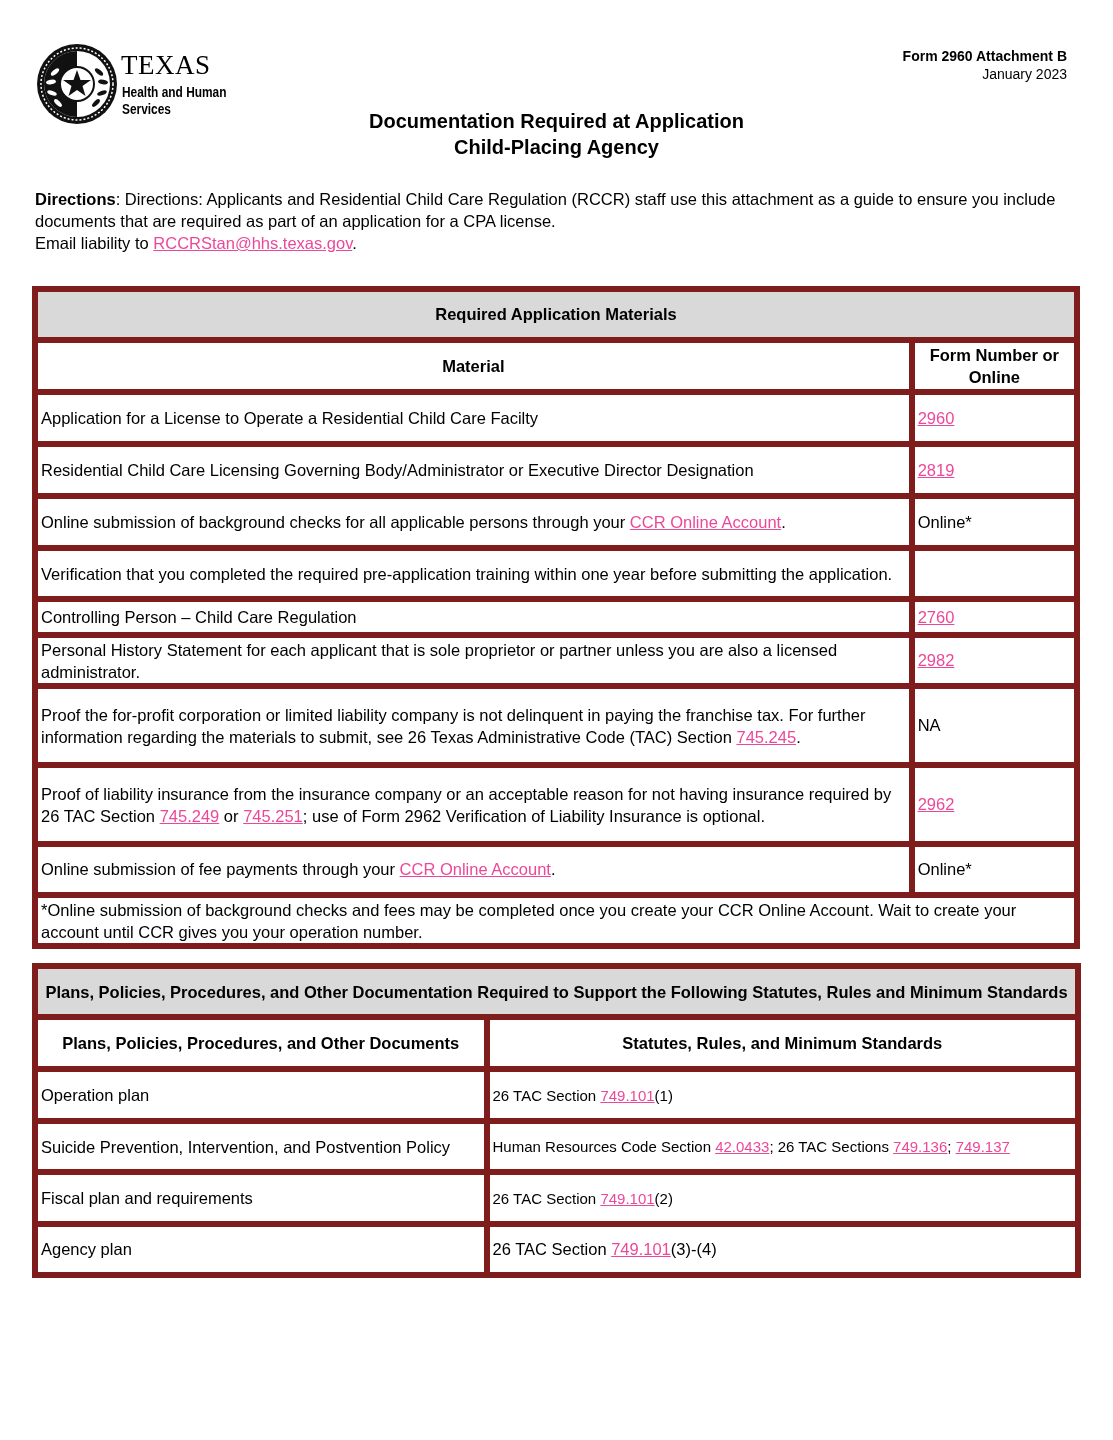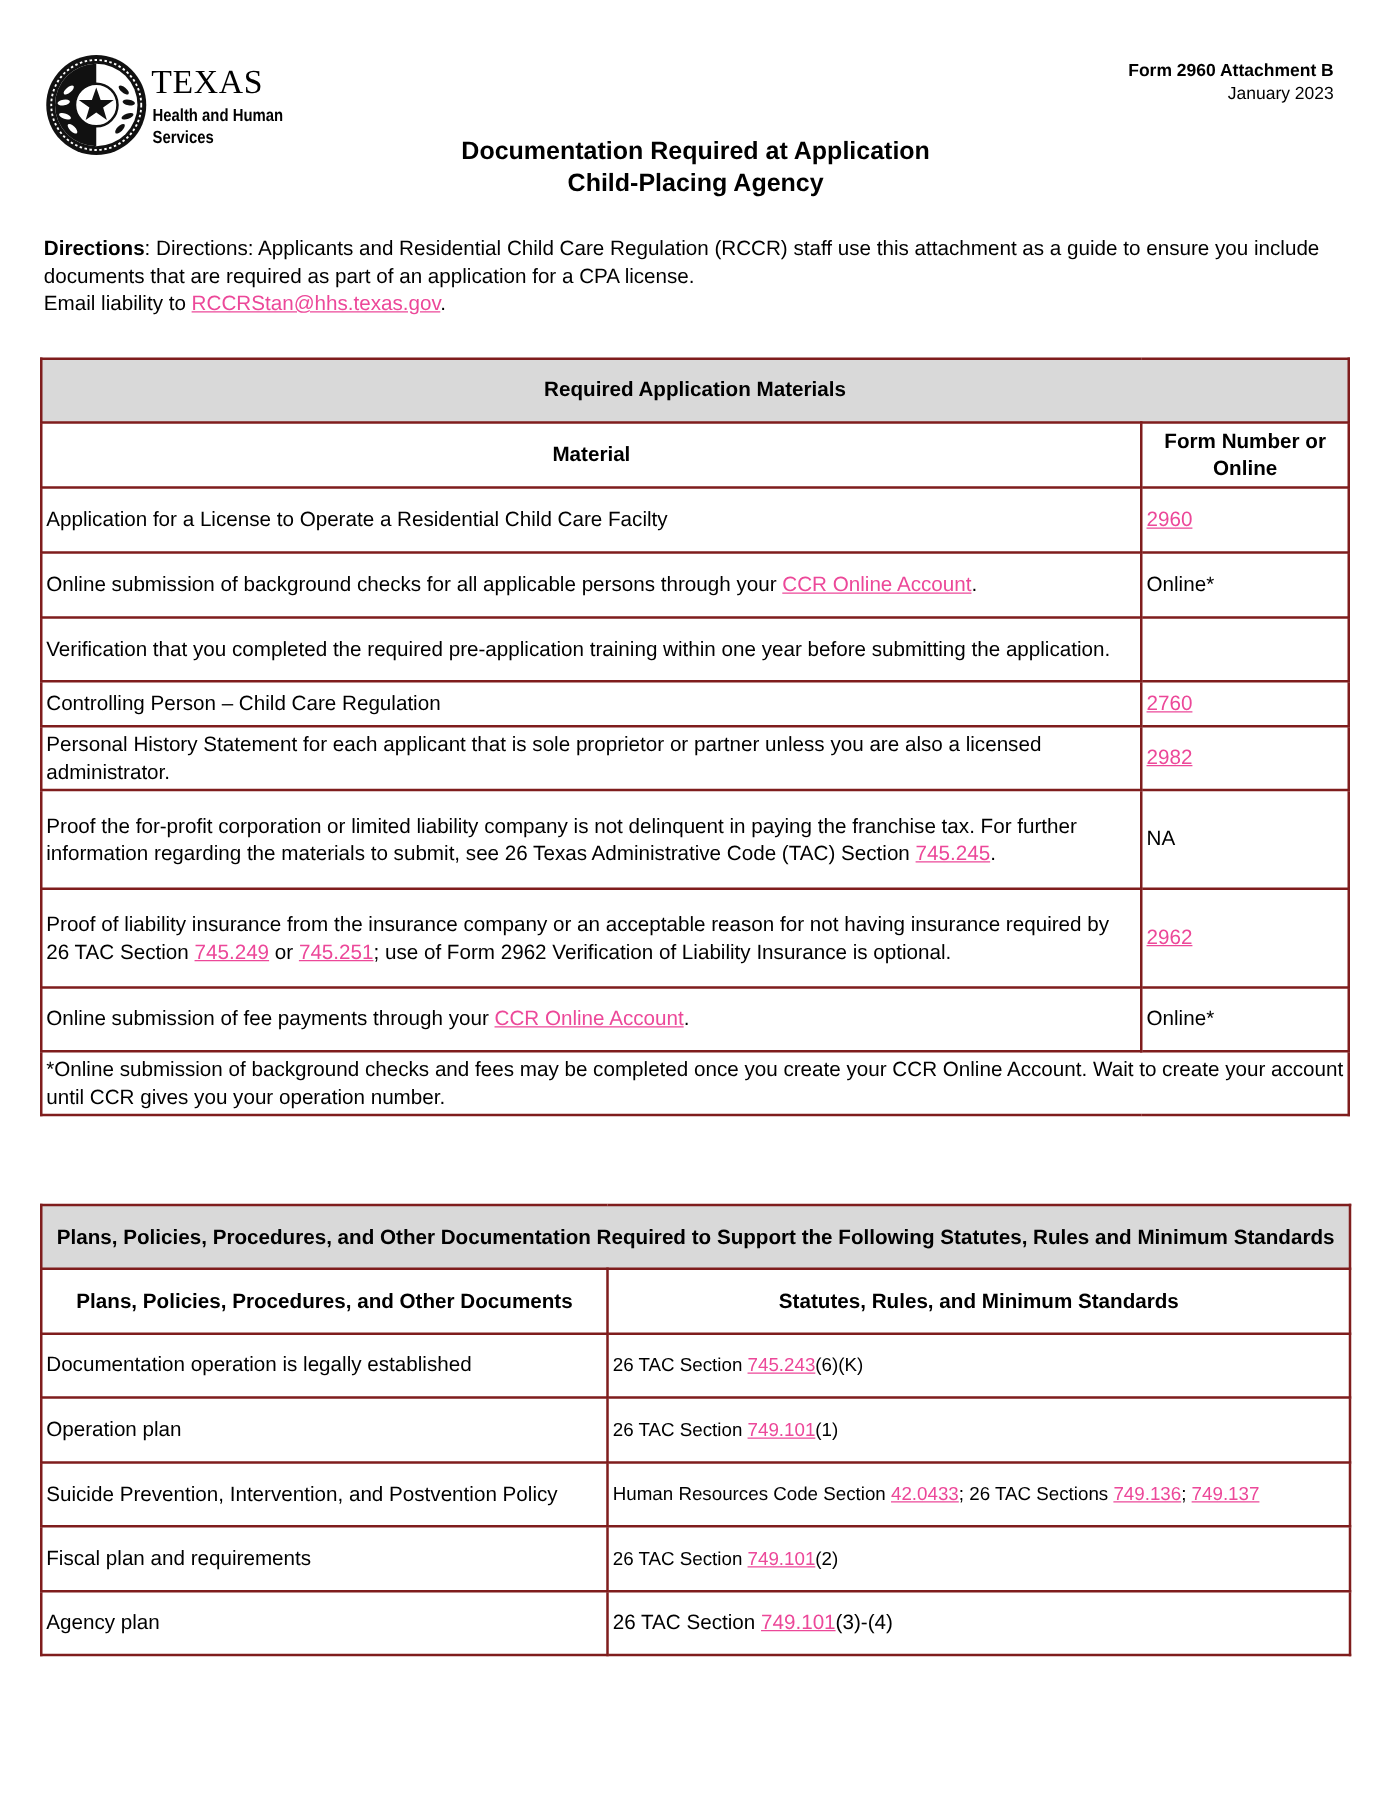--- a/index.html
+++ b/index.html
@@ -8,21 +8,21 @@
   .logo { position: absolute; left: 35px; top: 42px; width: 215px; height: 84px; }
   .logo svg { position: absolute; left: 0; top: 0; }
   .logo .texas { position: absolute; left: 86px; top: 10px; font-family: "Liberation Serif", serif; font-size: 27px; letter-spacing: 0.5px; line-height: 27px; }
   .logo .hhs { position: absolute; left: 87px; top: 42px; font-family: "Liberation Sans", sans-serif; font-weight: bold; font-size: 14px; line-height: 17px; transform: scaleX(0.85); transform-origin: left top; }
   .form-id { position: absolute; right: 46px; top: 47px; text-align: right; font-size: 14px; line-height: 18px; }
   .form-id .num { font-weight: bold; }
   .title { position: absolute; left: 0; width: 1113px; top: 108px; text-align: center; font-weight: bold; font-size: 20px; line-height: 26px; }
   .directions { position: absolute; left: 35px; top: 188px; width: 1045px; font-size: 16.5px; line-height: 22px; }
   .directions b { font-weight: bold; margin-top: 40px; }
   table { border-collapse: collapse; position: absolute; left: 32px; font-size: 16.5px; }
-  td, th { border: 2px solid #7f1d1d; padding: 0 3px; vertical-align: middle; }
+  td, th { border: 6px solid #7f1d1d; padding: 0 3px; vertical-align: middle; }
   .t1 { top: 286px; width: 1048px; }
   .t2 { top: 963px; width: 1049px; }
   .band { background: #d9d9d9; font-weight: bold; text-align: center; }
   .colhead { font-weight: bold; text-align: center; }
   .center { text-align: left; }
   .small { font-size: 15px; }
   .line { line-height: 22px; }
 </style>
 </head>
 <body>
@@ -81,20 +81,24 @@
       </tr>
   <tr style="height:52px">
     <td class="colhead">Material</td>
     <td class="colhead line">Form Number or Online</td>
   </tr>
   <tr style="height:52px">
     <td>Application for a License to Operate a Residential Child Care Facilty</td>
     <td class="center"><a href="#">2960</a></td>
   </tr>
   <tr style="height:52px">
+    <td>Residential Child Care Licensing Governing Body/Administrator or Executive Director Designation</td>
+    <td class="center"><a href="#">2819</a></td>
+  </tr>
+  <tr style="height:52px">
     <td><span>Online submission of background checks for all applicable persons through your </span><a href="#">CCR Online Account</a><span>.</span></td>
     <td class="center">Online*</td>
   </tr>
   <tr style="height:51px">
     <td class="line">Verification that you completed the required pre-application training within one year before submitting the application.</td>
     <td class="center"></td>
   </tr>
   <tr style="height:36px">
     <td>Controlling Person – Child Care Regulation</td>
     <td class="center"><a href="#">2760</a></td>
@@ -127,24 +131,20 @@
       <col style="width:595px">
     </colgroup>
   <tbody>
       <tr style="height:51px">
         <td colspan="2" class="band line">Plans, Policies, Procedures, and Other Documentation Required to Support the Following Statutes, Rules and  Minimum Standards</td>
       </tr>
   <tr style="height:52px">
     <td class="colhead">Plans, Policies, Procedures, and Other Documents</td>
     <td class="colhead">Statutes, Rules, and Minimum Standards</td>
   </tr>
-  <tr style="height:51px">
-    <td>Documentation operation is legally established</td>
-    <td class="small"><span>26 TAC Section </span><a href="#">745.243</a><span>(6)(K)</span></td>
-  </tr>
   <tr style="height:52px">
     <td>Operation plan</td>
     <td class="small"><span>26 TAC Section </span><a href="#">749.101</a><span>(1)</span></td>
   </tr>
   <tr style="height:51px">
     <td class="line">Suicide Prevention, Intervention, and Postvention Policy</td>
     <td class="small"><span>Human Resources Code Section </span><a href="#">42.0433</a><span>; 26 TAC Sections </span><a href="#">749.136</a><span>; </span><a href="#">749.137</a></td>
   </tr>
   <tr style="height:52px">
     <td>Fiscal plan and requirements</td>

